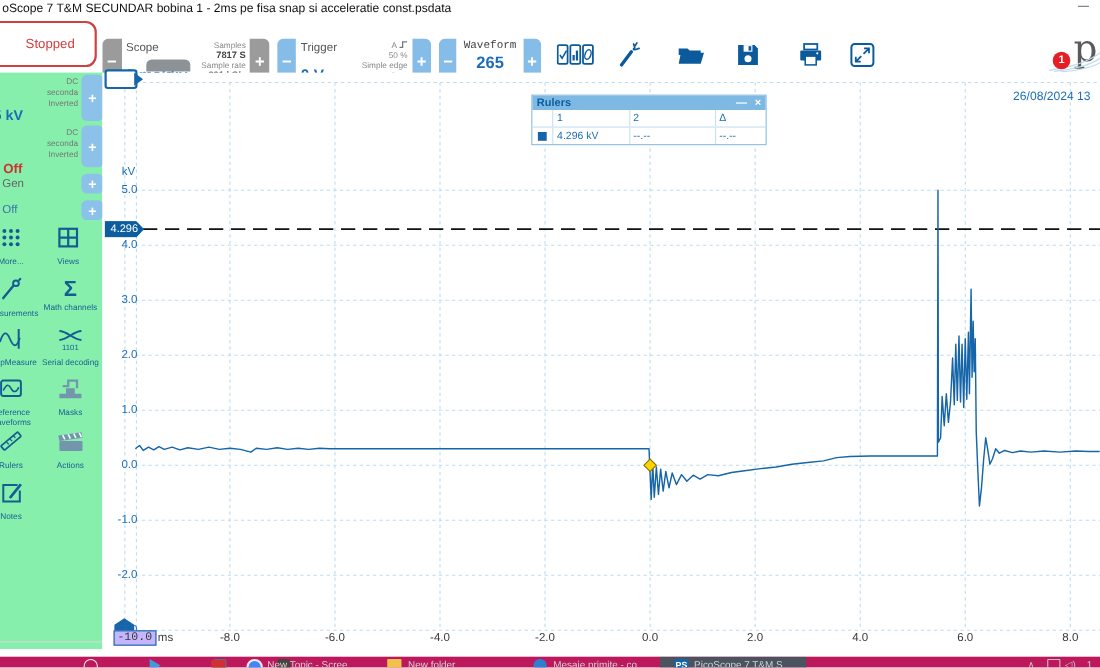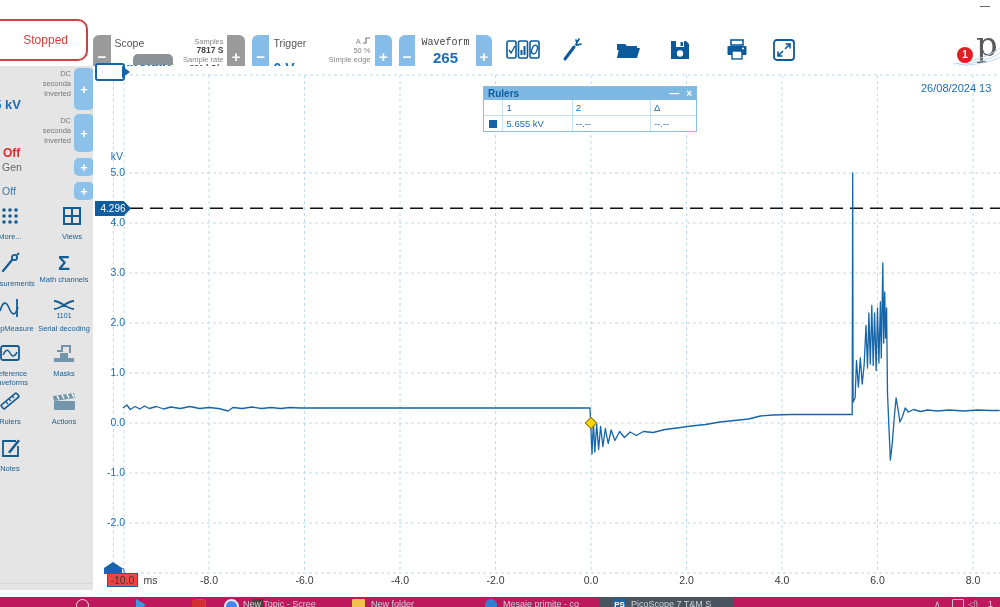--- a/index.html
+++ b/index.html
@@ -46,20 +46,21 @@
   .taskbar{position:absolute;left:0;top:597px;width:1000px;height:10px;background:#be185d;overflow:hidden;}
   .tb-ic{position:absolute;top:2px;}
   .tb-txt{position:absolute;top:2px;font-size:9px;color:#cfd3d8;white-space:nowrap;}
 </style>
 </head>
 <body>
 
 <div class="app">
 
   <div class="abs" style="left:0;top:0;width:1000px;height:16px;background:#fff;">
+    <div class="abs" style="left:2px;top:2px;font-size:11px;color:#111;white-space:nowrap;">oScope 7 T&amp;M SECUNDAR bobina 1 - 2ms pe fisa snap si acceleratie const.psdata</div>
     <div class="abs" style="left:980px;top:0px;font-size:10px;color:#333;">—</div>
   </div>
 
   <div class="abs" style="left:0;top:16px;width:1000px;height:50px;background:#fff;">
 
     <div class="abs" style="left:-58px;top:3px;width:146px;height:42px;border:2px solid #cf4040;border-radius:10px;
          display:flex;align-items:center;justify-content:flex-end;padding-right:18px;box-sizing:border-box;
          color:#d43c3c;font-size:12px;">Stopped</div>
 
     <div class="tgroup" style="left:93px;width:152px;">
@@ -163,21 +164,21 @@
     </div>
 
     <div class="abs" style="left:957px;top:31px;width:16px;height:16px;border-radius:50%;background:#e31e24;color:#fff;
          font-size:10px;font-weight:bold;text-align:center;line-height:16px;z-index:3;">1</div>
     <div class="abs" style="left:976px;top:8px;font-family:'DejaVu Serif',serif;font-size:34px;color:#5a5a5a;">p</div>
     <svg class="abs" style="left:952px;top:30px;" width="48" height="20" viewBox="0 0 48 20">
       <path d="M2 18 C20 16 38 10 48 2 M6 19 C24 17 40 13 48 7 M12 19.5 C28 18 42 15 48 11" fill="none" stroke="#bcd9ec" stroke-width="1"></path>
     </svg>
   </div>
 
-  <div class="abs" style="left:0;top:66px;width:93px;height:524px;background:#e5e5e5;">
+  <div class="abs" style="left:0;top:66px;width:93px;height:524px;background:#86efac;">
 
     <div>
       <div class="chtiny" style="top:3px;">
         <div>DC</div>
         <div>seconda</div>
         <div>Inverted</div>
       </div>
       <div class="abs" style="left:-13px;top:31px;font-size:13px;font-weight:bold;color:#1b6db5;white-space:nowrap;">±5 kV</div>
       <div class="plusbtn" style="top:2px;height:42px;">+</div>
     </div>
@@ -208,21 +209,21 @@
         <circle cx="5" cy="11" r="1.8"></circle>
             <circle cx="11" cy="11" r="1.8"></circle>
             <circle cx="17" cy="11" r="1.8"></circle>
         <circle cx="5" cy="17" r="1.8"></circle>
             <circle cx="11" cy="17" r="1.8"></circle>
             <circle cx="17" cy="17" r="1.8"></circle>
           </g>
       </svg>
       <div class="lbl">More...</div>
     </div>
-    <div class="tool" style="left:44px;top:139px;">
+    <div class="tool" style="left:34px;top:139px;">
       <svg width="22" height="22" viewBox="0 0 22 22">
         <rect x="3" y="3" width="16" height="16" fill="none" stroke="#145c92" stroke-width="2"></rect>
         <path d="M11 3 V19 M3 11 H19" stroke="#145c92" stroke-width="2"></path>
       </svg>
       <div class="lbl">Views</div>
     </div>
 
     <div class="tool" style="left:-18px;top:186px;">
       <svg width="22" height="22" viewBox="0 0 22 22">
         <path d="M4 19 L13 8" stroke="#145c92" stroke-width="2.2" stroke-linecap="round"></path>
@@ -331,21 +332,21 @@
         <div class="ytick" style="top: 350px;">0.0</div>
         <div class="ytick" style="top: 400px;">-1.0</div>
         <div class="ytick" style="top: 450px;">-2.0</div>
         <div class="ytick" style="top: 500px;">-3.0</div>
       </div>
     <div class="abs" style="right:873px;top:84px;font-size:10.5px;color:#1b6db5;left:0;text-align:right;padding-right:4px;">kV</div>
 
     <div class="rulerbadge" style="top:135px;">4.296</div>
 
     <div id="x-axis" class="abs" style="left:0;top:0;width:907px;height:524px;">
-        <div class="xtick" style="left: 29.5px; top: 507px; border: 1px solid rgb(21, 101, 168); background: #ef4444; padding: 0px 3px; z-index: 3;">-10.0</div>
+        <div class="xtick" style="left: 29.5px; top: 507px; border: 1px solid rgb(21, 101, 168); background: #c4b5fd; padding: 0px 3px; z-index: 3; font-family: Liberation Mono, monospace;">-10.0</div>
         <div class="xtick" style="left: 57.5px; top: 508px;">ms</div>
         <div class="xtick" style="left: 116px; top: 508px;">-8.0</div>
         <div class="xtick" style="left: 211.5px; top: 508px;">-6.0</div>
         <div class="xtick" style="left: 307px; top: 508px;">-4.0</div>
         <div class="xtick" style="left: 402.5px; top: 508px;">-2.0</div>
         <div class="xtick" style="left: 498px; top: 508px;">0.0</div>
         <div class="xtick" style="left: 593.5px; top: 508px;">2.0</div>
         <div class="xtick" style="left: 689px; top: 508px;">4.0</div>
         <div class="xtick" style="left: 784.5px; top: 508px;">6.0</div>
         <div class="xtick" style="left: 880px; top: 508px;">8.0</div>
@@ -367,21 +368,21 @@
     <div class="rrow" style="border-top:none;">
       <div class="rcell c0"></div>
       <div class="rcell c1">1</div>
       <div class="rcell c2">2</div>
       <div class="rcell c3">Δ</div>
     </div>
     <div class="rrow">
       <div class="rcell c0">
           <span style="width:8px;height:8px;background:#1565a8;display:inline-block;"></span>
         </div>
-      <div class="rcell c1">5.655 kV</div>
+      <div class="rcell c1">4.296 kV</div>
       <div class="rcell c2">--.--</div>
       <div class="rcell c3">--.--</div>
     </div>
   </div>
 
   <div class="taskbar">
     <div class="tb-ic" style="left:76px;width:11px;height:11px;border:1.5px solid #e8e8e8;border-radius:50%;"></div>
     <div class="tb-ic" style="left:136px;width:0;height:0;border-left:10px solid #3f9be0;border-top:6px solid transparent;border-bottom:6px solid transparent;"></div>
     <div class="tb-ic" style="left:194px;width:12px;height:11px;background:#5a6f8a;border-radius:2px;"></div>
     <div class="tb-ic" style="left:252px;width:12px;height:11px;background:#4a423e;border-radius:2px;"></div>

